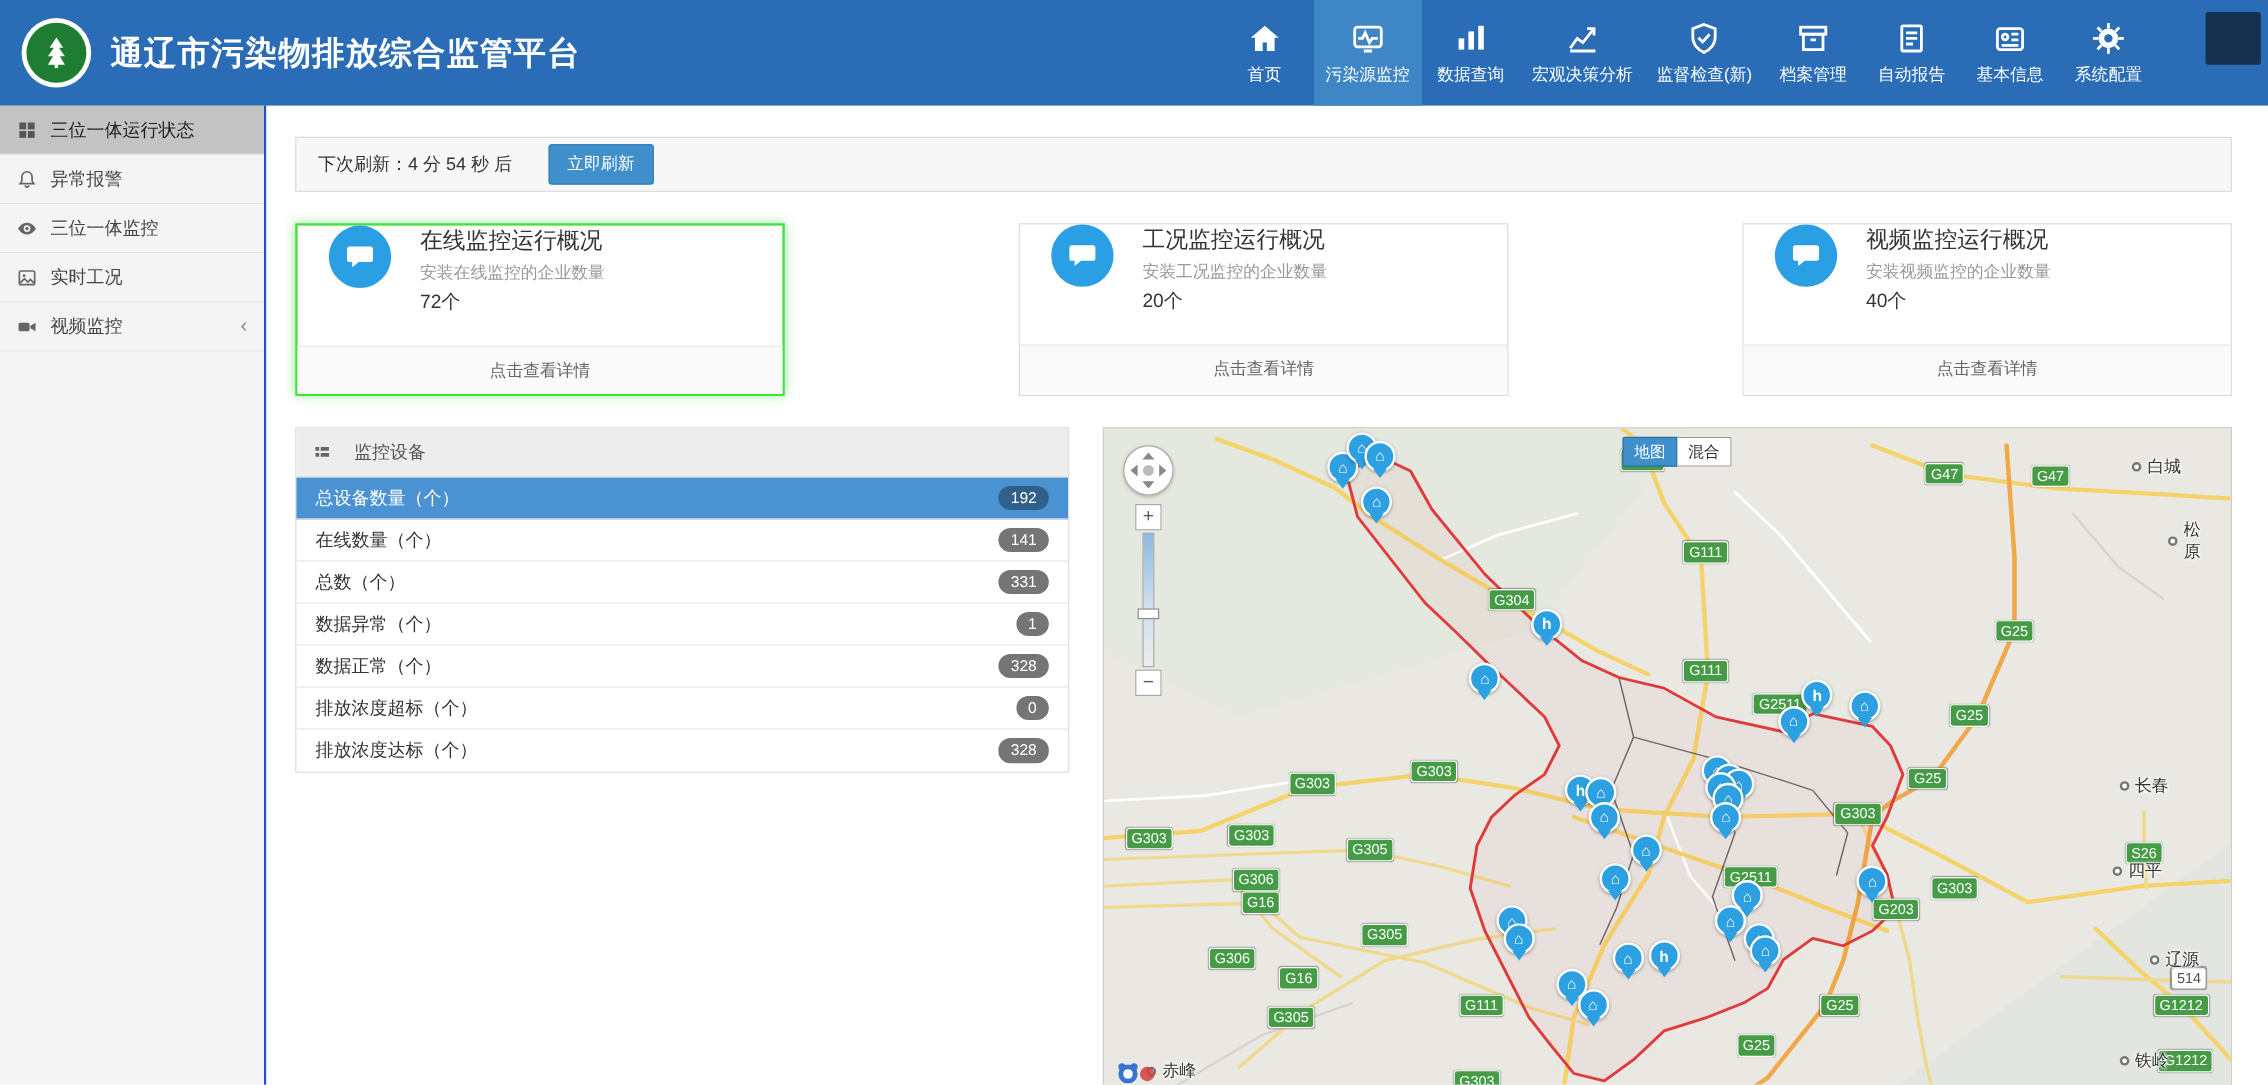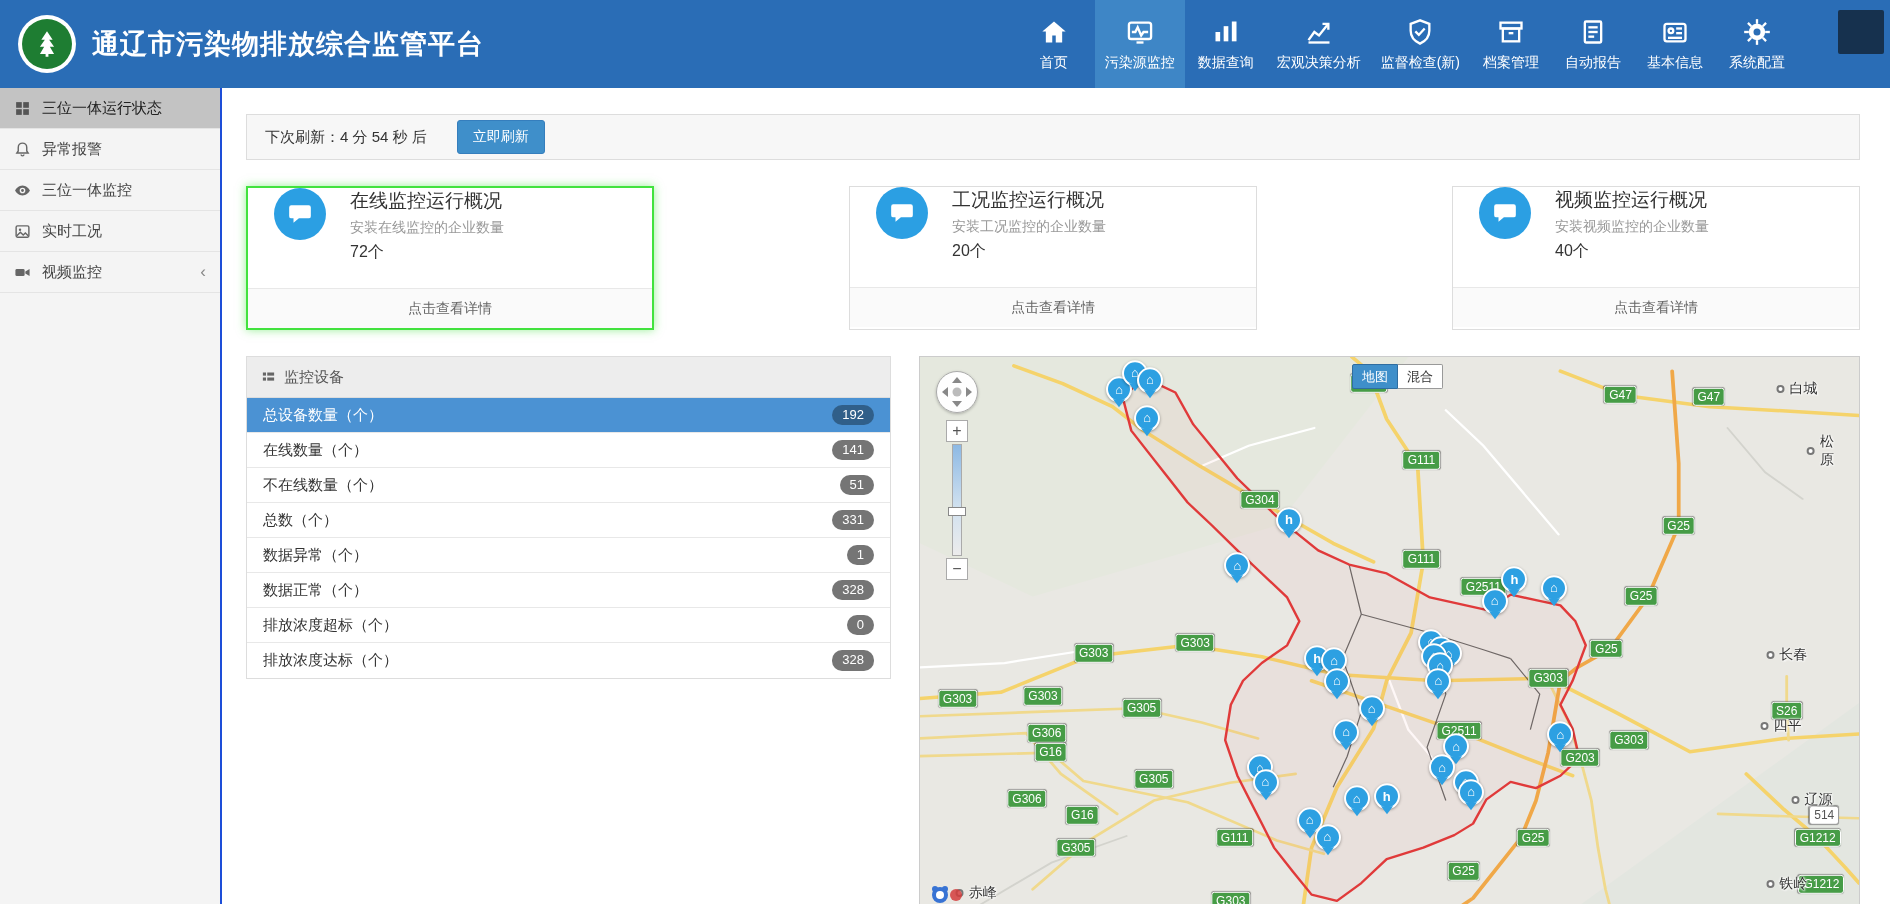--- a/index.html
+++ b/index.html
@@ -72,21 +72,21 @@
   .card-sub { font-size:14px; color:#999; margin-bottom:5px; }
   .card-count { font-size:16px; color:#333; }
   .card-footer {
     border-top:1px solid #e8e8e8; background:#fafafa; height:40px; display:flex;
     align-items:center; justify-content:center; font-size:14px; color:#666; cursor:pointer;
   }
   
   .panels { display:flex; gap:28px; margin-top:26px; height:552px; }
   .stats-panel { width:645px; border:1px solid #ddd; align-self:flex-start; background:#fff; }
   .stats-header {
-    height:41px; background:#ededed; display:flex; align-items:center; gap:8px;
+    height:41px; background:#ededed; display:flex; align-items:center; gap:19px;
     padding:0 14px; font-size:15px; color:#555; border-bottom:1px solid #ddd;
   }
   .stats-header svg { width:15px; height:15px; }
   .stat-row {
     height:35px; display:flex; align-items:center; justify-content:space-between;
     padding:0 16px; font-size:15px; color:#333; border-bottom:1px solid #e8e8e8; cursor:pointer;
   }
   .stat-row:last-child { border-bottom:none; }
   .stat-row.hl { background:#4b92d3; color:#fff; }
   .badge {
@@ -392,24 +392,20 @@
             </svg>
           <span>监控设备</span>
         </div>
         <div class="stat-row hl">
           <span>总设备数量（个）</span>
           <span class="badge">192</span>
         </div>
         <div class="stat-row">
           <span>在线数量（个）</span>
           <span class="badge">141</span>
-        </div>
-        <div class="stat-row">
-          <span>不在线数量（个）</span>
-          <span class="badge">51</span>
         </div>
         <div class="stat-row">
           <span>总数（个）</span>
           <span class="badge">331</span>
         </div>
         <div class="stat-row">
           <span>数据异常（个）</span>
           <span class="badge">1</span>
         </div>
         <div class="stat-row">

